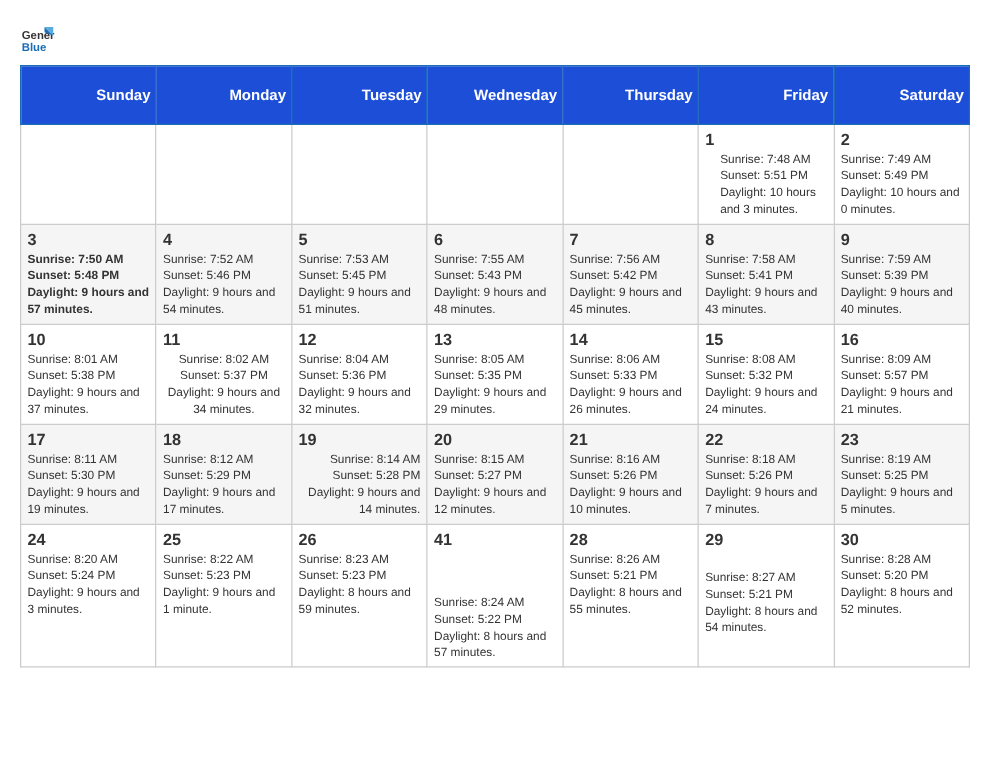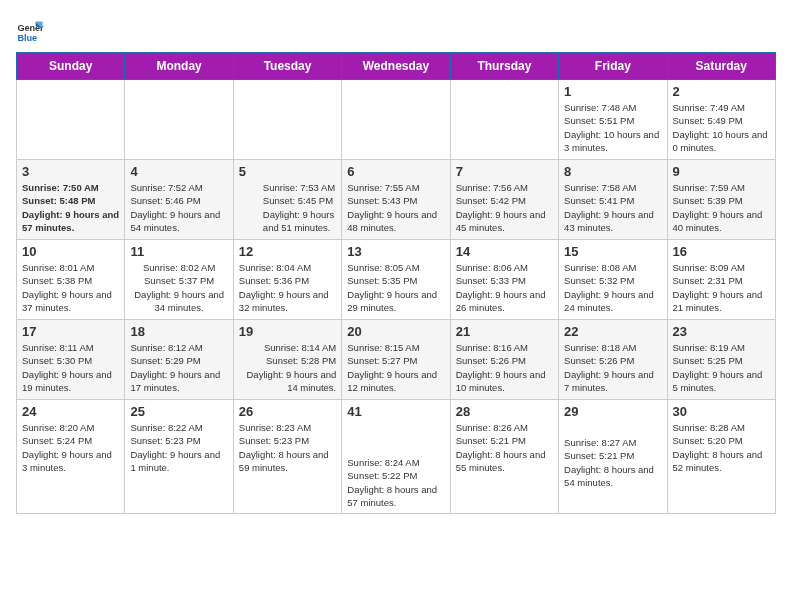--- a/index.html
+++ b/index.html
@@ -36,26 +36,26 @@
     .location {
       font-size: 14px;
       color: #555;
     }
     .calendar {
       width: 100%;
       border-collapse: collapse;
       border: 1px solid #ccc;
     }
     .calendar th {
-      background-color: #a21caf;
+      background-color: #1d4ed8;
       color: #fff;
       font-size: 12px;
       font-weight: bold;
-      padding: 6px 4px;
-      text-align: center;
+      padding: 16px 4px;
+      text-align: right;
       border: 1px solid #1a6cb5;
     }
     .calendar td {
       width: calc(100% / 7);
       vertical-align: top;
       padding: 4px 5px;
       border: 1px solid #ccc;
       font-size: 10px;
       color: #333;
       background: #fff;
@@ -116,21 +116,21 @@
   </thead>
   <tbody id="calendar-body">
   <tr>
         <td class="empty-cell"></td>
         <td class="empty-cell"></td>
         <td class="empty-cell"></td>
         <td class="empty-cell"></td>
         <td class="empty-cell"></td>
         <td>
           <span class="day-number">1</span>
-          <div class="day-info" style="white-space: pre-line;">Sunrise: 7:48 AM
+          <div class="day-info" style="white-space: pre-line; margin-left: 12px;">Sunrise: 7:48 AM
 Sunset: 5:51 PM
 Daylight: 10 hours and 3 minutes.</div>
         </td>
         <td>
           <span class="day-number">2</span>
           <div class="day-info" style="white-space: pre-line;">Sunrise: 7:49 AM
 Sunset: 5:49 PM
 Daylight: 10 hours and 0 minutes.</div>
         </td>
       </tr>
@@ -142,21 +142,21 @@
 Daylight: 9 hours and 57 minutes.</div>
         </td>
         <td>
           <span class="day-number">4</span>
           <div class="day-info" style="white-space: pre-line;">Sunrise: 7:52 AM
 Sunset: 5:46 PM
 Daylight: 9 hours and 54 minutes.</div>
         </td>
         <td>
           <span class="day-number">5</span>
-          <div class="day-info" style="white-space: pre-line; margin-left: 24px;">Sunrise: 7:53 AM
+          <div class="day-info" style="white-space: pre-line;">Sunrise: 7:53 AM
 Sunset: 5:45 PM
 Daylight: 9 hours and 51 minutes.</div>
         </td>
         <td>
           <span class="day-number">6</span>
           <div class="day-info" style="white-space: pre-line;">Sunrise: 7:55 AM
 Sunset: 5:43 PM
 Daylight: 9 hours and 48 minutes.</div>
         </td>
         <td>
@@ -211,21 +211,21 @@
         </td>
         <td>
           <span class="day-number">15</span>
           <div class="day-info" style="white-space: pre-line;">Sunrise: 8:08 AM
 Sunset: 5:32 PM
 Daylight: 9 hours and 24 minutes.</div>
         </td>
         <td>
           <span class="day-number">16</span>
           <div class="day-info" style="white-space: pre-line;">Sunrise: 8:09 AM
-Sunset: 2:31 PM
+Sunset: 5:57 PM
 Daylight: 9 hours and 21 minutes.</div>
         </td>
       </tr>
       <tr>
         <td>
           <span class="day-number">17</span>
           <div class="day-info" style="white-space: pre-line;">Sunrise: 8:11 AM
 Sunset: 5:30 PM
 Daylight: 9 hours and 19 minutes.</div>
         </td>

